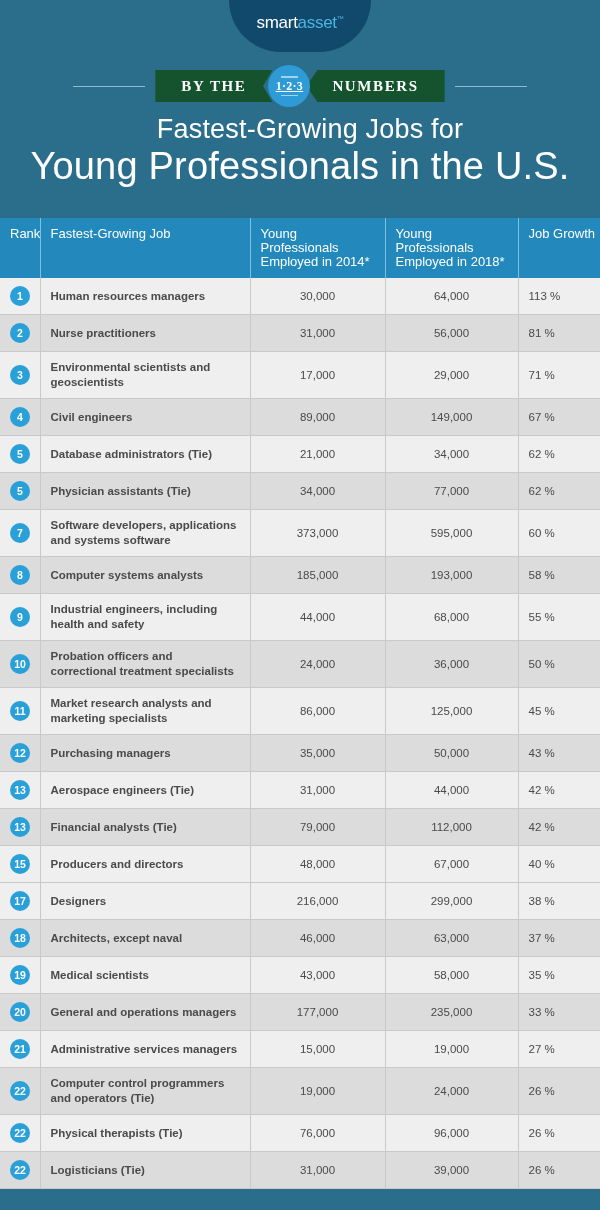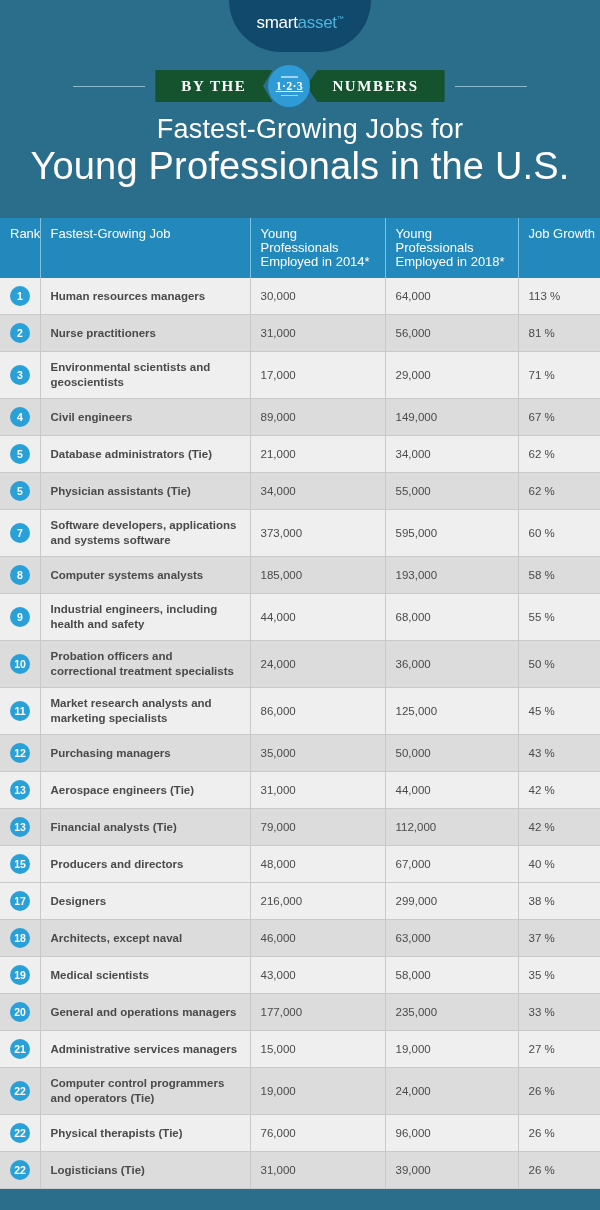--- a/index.html
+++ b/index.html
@@ -194,21 +194,21 @@
     color: #FFFFFF;
     font-size: 10.5px;
     font-weight: bold;
     text-align: center;
   }
   td.c-job {
     font-weight: bold;
     color: #3D3D3D;
     font-size: 11.5px;
   }
-  td.c-num  { text-align: left; font-size: 12px; color: #4A4A4A; }
+  td.c-num  { text-align: center; font-size: 12px; color: #4A4A4A; }
   td.c-grow { font-size: 12px; color: #4A4A4A; }
 </style>
 </head>
 <body>
 
 <div class="brand-area">
 
   <div class="logo-dome">
     <div class="logo-text">
       <span class="logo-smart">smart</span><span class="logo-asset">asset</span><span class="logo-tm">™</span>
@@ -280,21 +280,21 @@
         <td class="c-rank"><span class="rank-badge">5</span></td>
         <td class="c-job">Database administrators (Tie)</td>
         <td class="c-num">21,000</td>
         <td class="c-num">34,000</td>
         <td class="c-grow">62 %</td>
       </tr>
       <tr class="even">
         <td class="c-rank"><span class="rank-badge">5</span></td>
         <td class="c-job">Physician assistants (Tie)</td>
         <td class="c-num">34,000</td>
-        <td class="c-num">55,000</td>
+        <td class="c-num">77,000</td>
         <td class="c-grow">62 %</td>
       </tr>
       <tr class="odd">
         <td class="c-rank"><span class="rank-badge">7</span></td>
         <td class="c-job">Software developers, applications and systems software</td>
         <td class="c-num">373,000</td>
         <td class="c-num">595,000</td>
         <td class="c-grow">60 %</td>
       </tr>
       <tr class="even">

